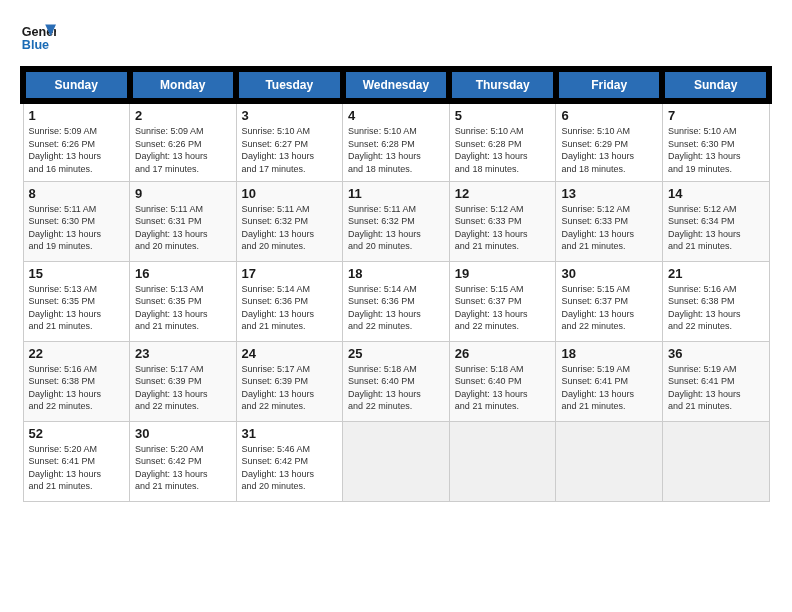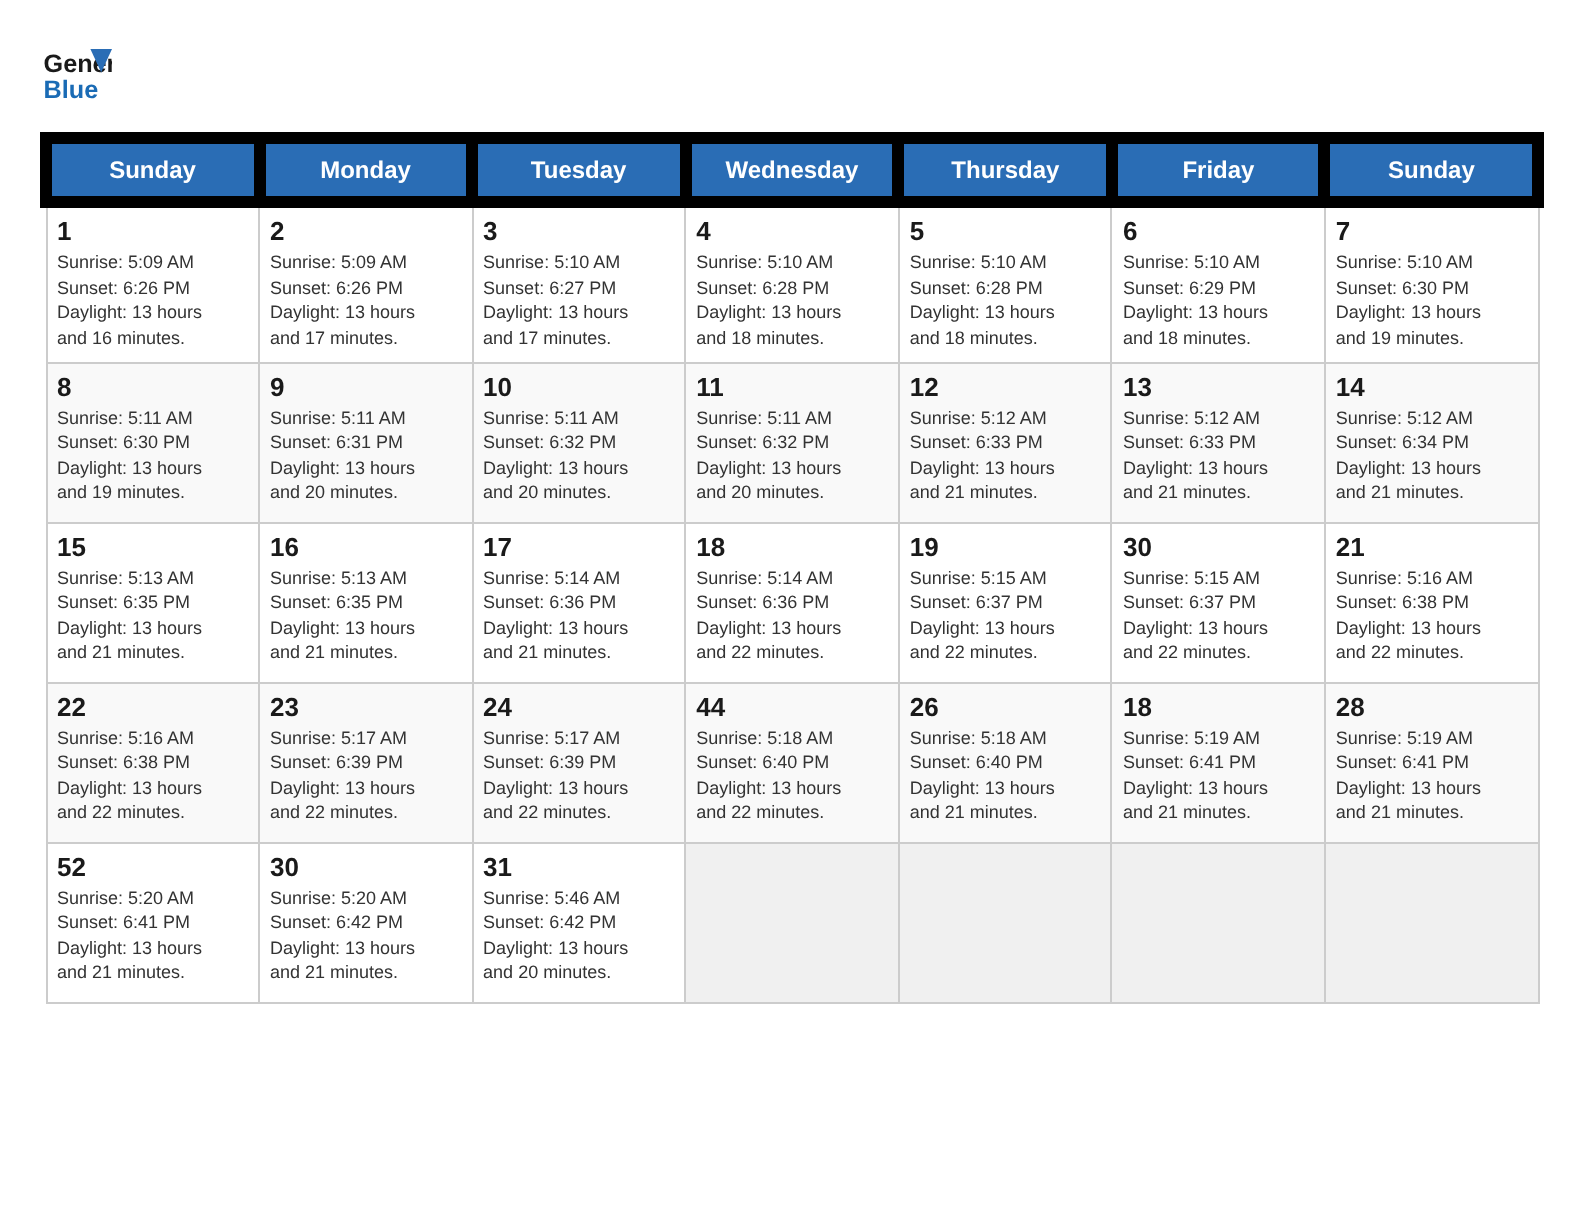--- a/index.html
+++ b/index.html
@@ -277,42 +277,42 @@
 and 22 minutes.</div>
         </td>
         <td>
           <span class="day-num">24</span>
           <div class="day-info" style="white-space: pre-line;">Sunrise: 5:17 AM
 Sunset: 6:39 PM
 Daylight: 13 hours
 and 22 minutes.</div>
         </td>
         <td>
-          <span class="day-num">44</span>
+          <span class="day-num">25</span>
           <div class="day-info" style="white-space: pre-line;">Sunrise: 5:18 AM
 Sunset: 6:40 PM
 Daylight: 13 hours
 and 22 minutes.</div>
         </td>
         <td>
           <span class="day-num">26</span>
           <div class="day-info" style="white-space: pre-line;">Sunrise: 5:18 AM
 Sunset: 6:40 PM
 Daylight: 13 hours
 and 21 minutes.</div>
         </td>
         <td>
           <span class="day-num">18</span>
           <div class="day-info" style="white-space: pre-line;">Sunrise: 5:19 AM
 Sunset: 6:41 PM
 Daylight: 13 hours
 and 21 minutes.</div>
         </td>
         <td>
-          <span class="day-num">28</span>
+          <span class="day-num">36</span>
           <div class="day-info" style="white-space: pre-line;">Sunrise: 5:19 AM
 Sunset: 6:41 PM
 Daylight: 13 hours
 and 21 minutes.</div>
         </td>
       </tr>
       <tr>
         <td>
           <span class="day-num">52</span>
           <div class="day-info" style="white-space: pre-line;">Sunrise: 5:20 AM

